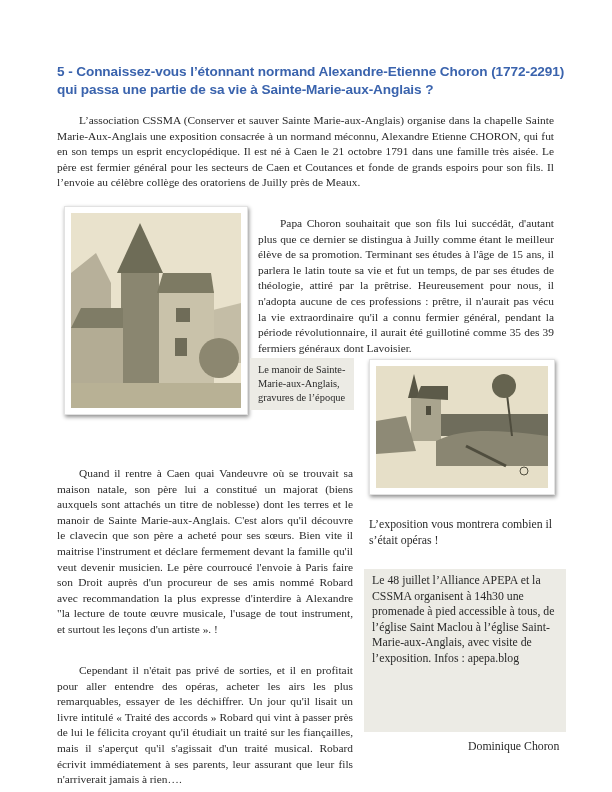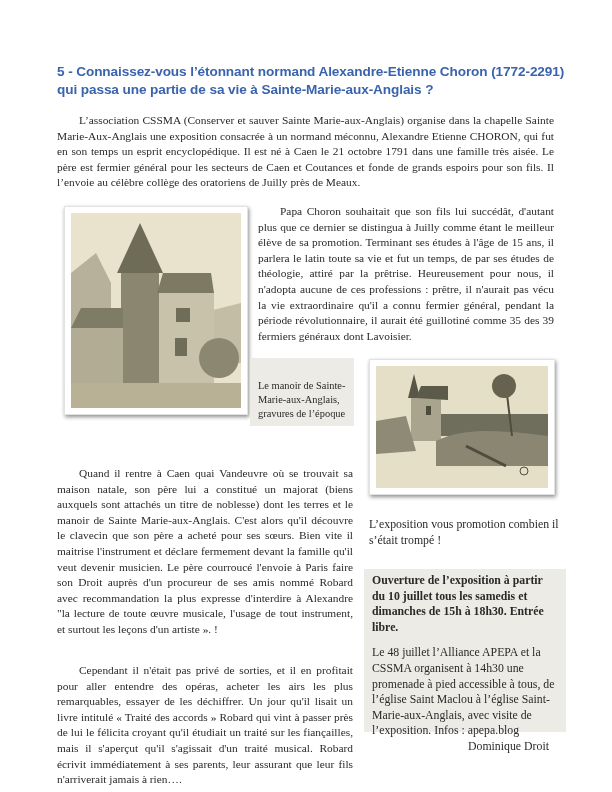--- a/index.html
+++ b/index.html
@@ -4,31 +4,31 @@
 <style>
   html, body { margin:0; padding:0; background:#ffffff; }
   body { width:612px; height:792px; position:relative; overflow:hidden;
          font-family:"Liberation Serif","DejaVu Serif",serif; color:#2a2a2a; }
   .title { position:absolute; left:57px; top:63px; width:520px;
            font-family:"Liberation Sans","DejaVu Sans",sans-serif; font-weight:bold;
            font-size:13.6px; line-height:18px; color:#3a63ad; letter-spacing:-0.1px; }
   .para { position:absolute; font-size:11.4px; line-height:15.6px; text-align:justify;
           text-indent:22px; margin:0; }
   .intro { left:57px; top:113px; width:497px; }
-  .p2 { left:258px; top:204px; width:296px; }
+  .p2 { left:258px; top:216px; width:296px; }
   .p3 { left:57px; top:435px; width:296px;margin-top:31px; }
   .p4 { left:57px; top:622px; width:296px;margin-top:41px; }
 
   .photo { position:absolute; background:#fff; box-shadow:1px 2px 4px rgba(0,0,0,0.45);
            border:1px solid #e2e2e2; }
   .photo1 { left:64px; top:206px; width:182px; height:207px; }
   .photo2 { left:369px; top:359px; width:184px; height:134px; }
   .photo svg { position:absolute; }
 
-  .caption { position:absolute; left:250px; top:358px; width:96px; padding:21px 0 5px 8px;
+  .caption { position:absolute; left:250px; top:358px; width:96px; padding:5px 0 5px 8px;
              background:#ecebe5; font-size:10.4px; line-height:14px; color:#2a2a2a; }
 
   .aside-text { position:absolute; left:369px; top:516px; width:200px;
                 font-size:11.8px; line-height:16px; }
   .infobox { position:absolute; left:364px; top:569px; width:186px; height:153px;
              padding:4px 8px 6px 8px; background:#ecebe5; font-size:11.8px; line-height:15.6px; }
   .infobox .bold { font-weight:bold; margin:0 0 10px 0; }
   .infobox .norm { margin:0; }
   .signature { position:absolute; left:468px; top:739px; font-size:11.8px; }
 </style>
@@ -75,20 +75,19 @@
     <circle cx="128" cy="20" r="12" fill="#65634f"></circle>
     <path d="M90 80 L130 100" stroke="#4f4d3e" stroke-width="3"></path>
     <circle cx="148" cy="105" r="4" fill="none" stroke="#4f4d3e"></circle>
   </svg>
 </div>
 
 <p class="para p3">Quand il rentre à Caen quai Vandeuvre où se trouvait sa maison natale, son père lui a constitué un majorat (biens auxquels sont attachés un titre de noblesse) dont les terres et le manoir de Sainte Marie-aux-Anglais. C'est alors qu'il découvre le clavecin que son père a acheté pour ses sœurs. Bien vite il maitrise l'instrument et déclare fermement devant la famille qu'il veut devenir musicien. Le père courroucé l'envoie à Paris faire son Droit auprès d'un procureur de ses amis nommé Robard avec recommandation la plus expresse d'interdire à Alexandre "la lecture de toute œuvre musicale, l'usage de tout instrument, et surtout les leçons d'un artiste ». !</p>
 
 <p class="para p4">Cependant il n'était pas privé de sorties, et il en profitait pour aller entendre des opéras, acheter les airs les plus remarquables, essayer de les déchiffrer. Un jour qu'il lisait un livre intitulé « Traité des accords » Robard qui vint à passer près de lui le félicita croyant qu'il étudiait un traité sur les fiançailles, mais il s'aperçut qu'il s'agissait d'un traité musical. Robard écrivit immédiatement à ses parents, leur assurant que leur fils n'arriverait jamais à rien….</p>
 
-<div class="aside-text">L’exposition vous promotion combien il s’était trompé !</div>
+<div class="aside-text">L’exposition vous montrera combien il s’était opéras !</div>
 
 <div class="infobox">
-  <p class="bold">Ouverture de l’exposition à partir du 10 juillet tous les samedis et dimanches de 15h à 18h30. Entrée libre.</p>
   <p class="norm">Le 48 juillet l’Alliance APEPA et la CSSMA organisent à 14h30 une promenade à pied accessible à tous, de l’église Saint Maclou à l’église Saint-Marie-aux-Anglais, avec visite de l’exposition. Infos : apepa.blog</p>
 </div>
 
-<div class="signature">Dominique Droit</div>
+<div class="signature">Dominique Choron</div>
 
 </body></html>

